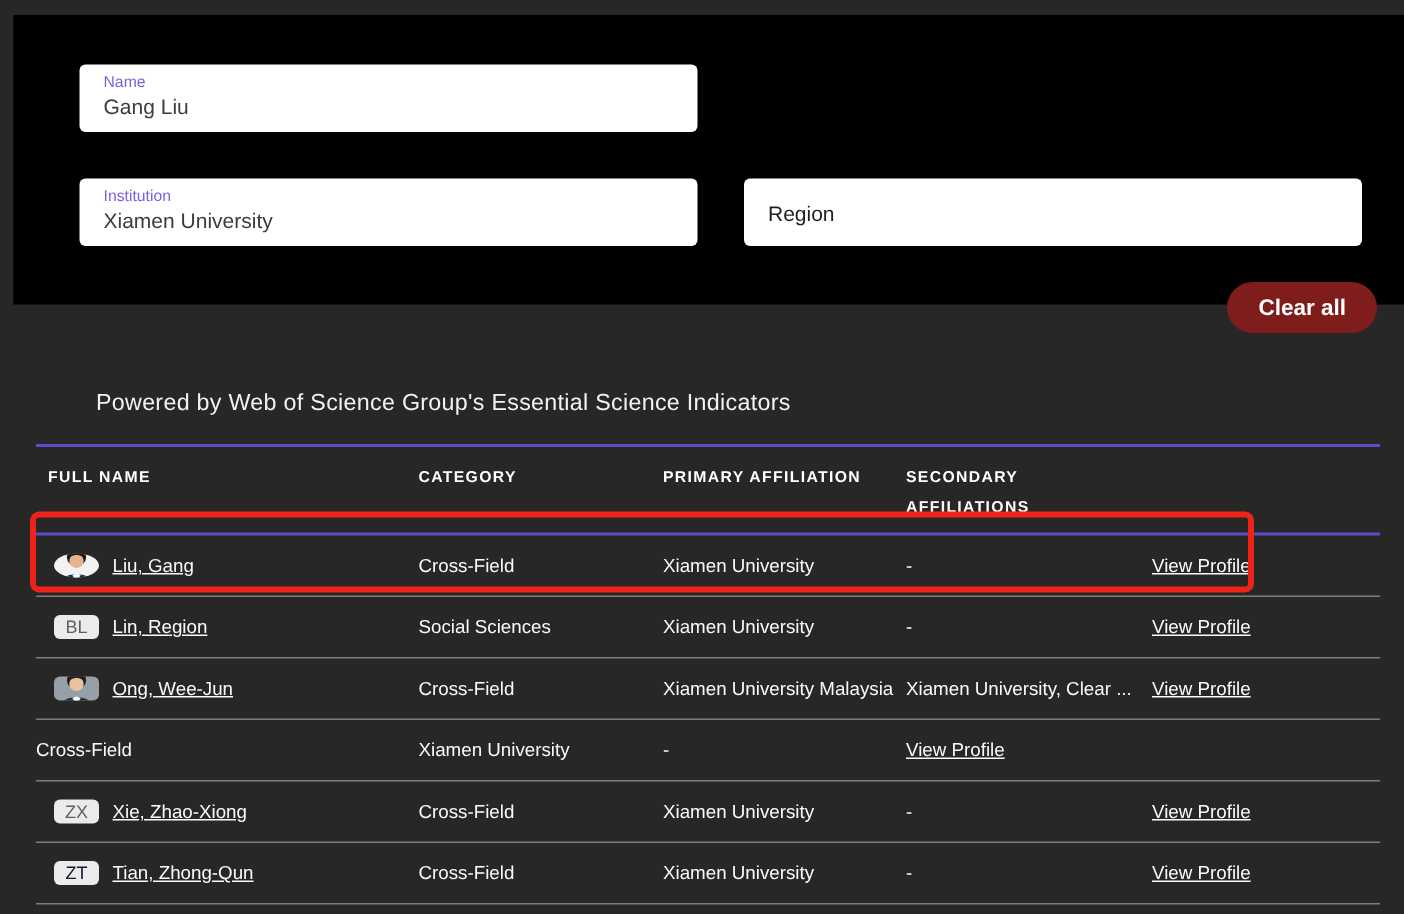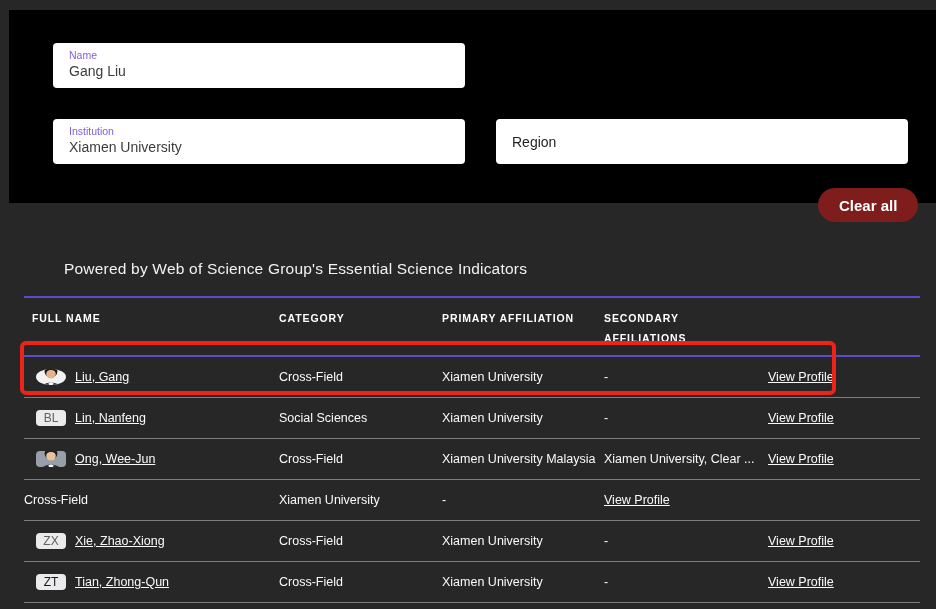--- a/index.html
+++ b/index.html
@@ -95,21 +95,21 @@
     </div>
     <div class="cell">Cross-Field</div>
     <div class="cell">Xiamen University</div>
     <div class="cell">-</div>
     <div class="cell"><a class="view-link">View Profile</a></div>
   </div>
 
   <div class="t-row">
     <div class="cell cell-name">
       <span class="avatar initials" style="background: rgb(235, 235, 235); border-radius: 4px; color: rgb(96, 96, 96);">BL</span>
-      <a class="name-link">Lin, Nanfeng</a>
+      <a class="name-link">Lin, Region</a>
     </div>
     <div class="cell">Social Sciences</div>
     <div class="cell">Xiamen University</div>
     <div class="cell">-</div>
     <div class="cell"><a class="view-link">View Profile</a></div>
   </div>
 
   <div class="t-row">
     <div class="cell cell-name">
       <span class="avatar" style="background: rgb(151, 160, 168); border-radius: 4px;">

